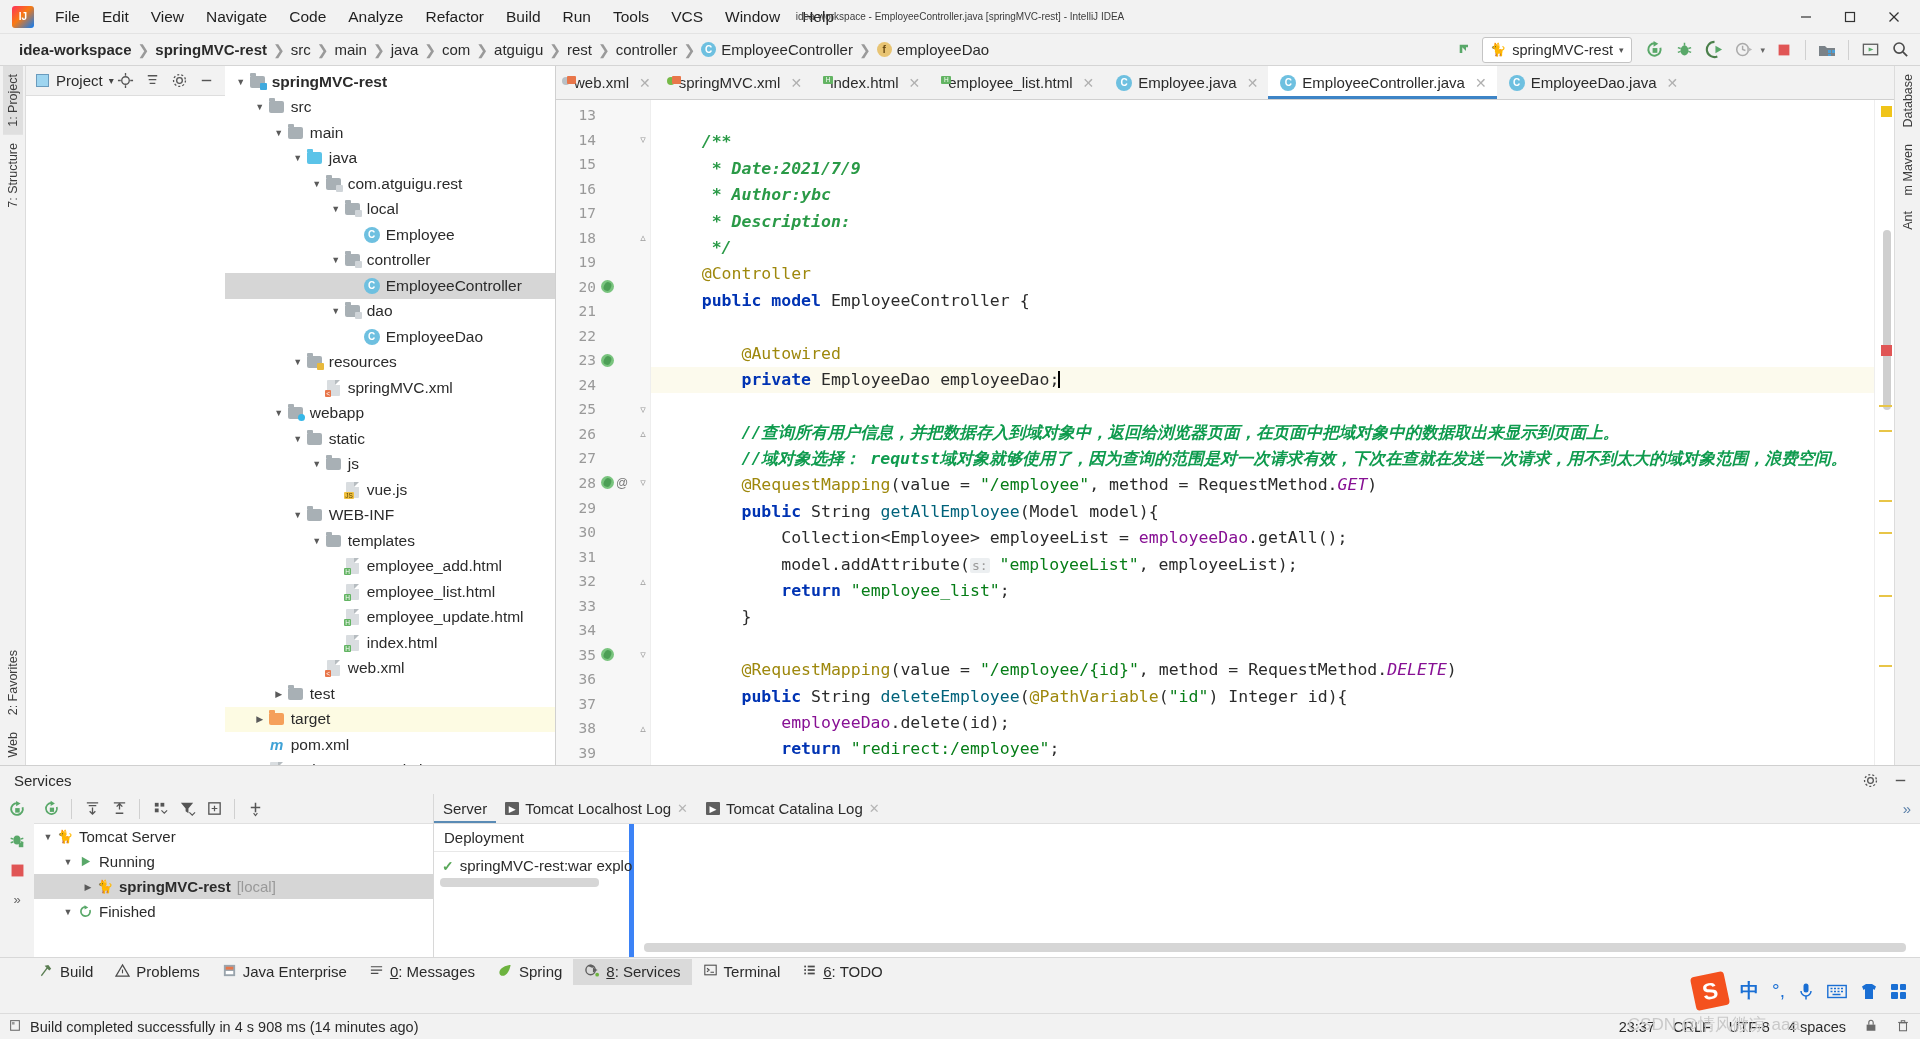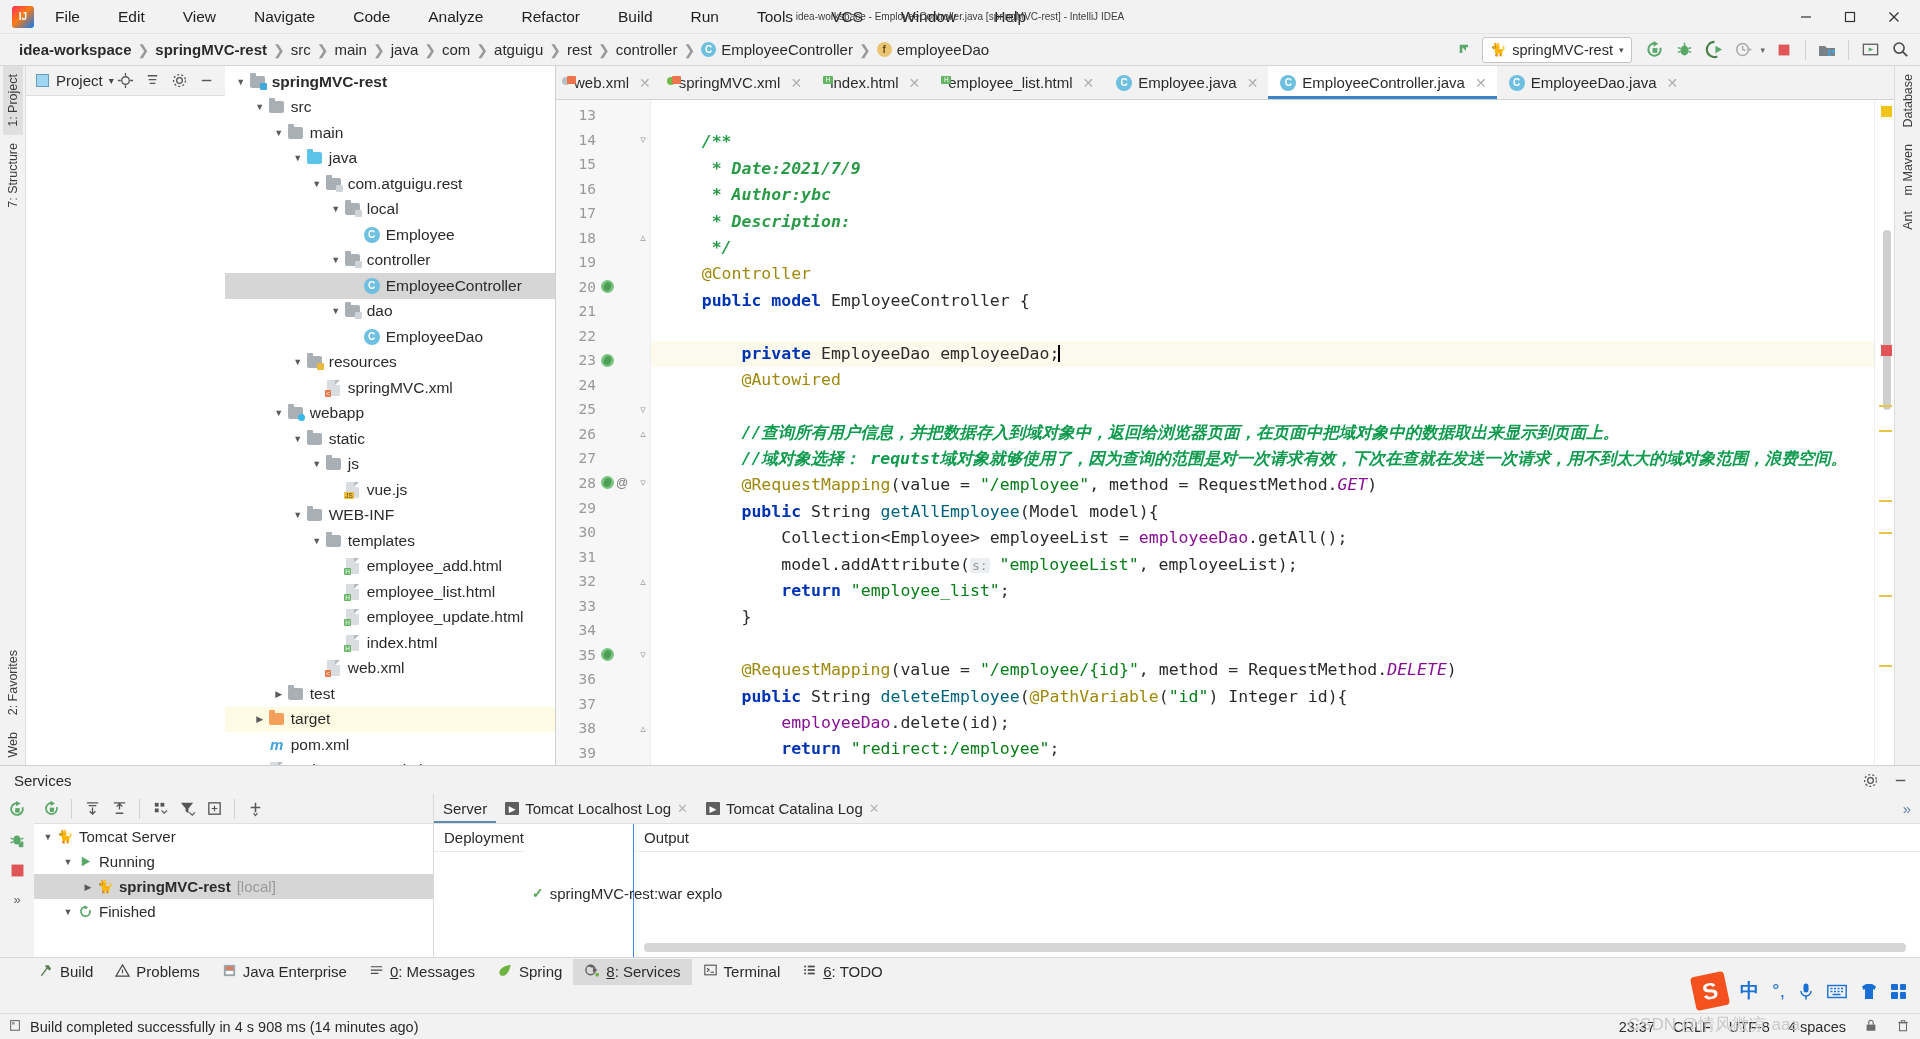--- a/index.html
+++ b/index.html
@@ -15,21 +15,21 @@
 
   
   .titlebar {
     height:34px; display:flex; align-items:center; background:#f2f2f2;
     border-bottom:1px solid #e3e3e3; position:relative; flex:0 0 34px;
   }
   .ij-logo { width:22px; height:22px; margin:0 10px 0 12px; position:relative; flex:0 0 22px;
     background:linear-gradient(135deg,#fe315d 0%,#f97a12 45%,#087cfa 100%); border-radius:3px; }
   .ij-logo::after{ content:"IJ"; position:absolute; inset:0; color:#fff; font-size:10px;
     font-weight:bold; display:flex; align-items:center; justify-content:center; font-family:"Liberation Sans",sans-serif;}
-  .menu { display:flex; align-items:center; gap:16px; }
+  .menu { display:flex; align-items:center; gap:0px; }
   .menu-item { padding:3px 11px; font-size:15.5px; color:#1f1f1f; cursor:default; white-space:nowrap;}
   .win-title { position:absolute; left:0; right:0; text-align:center; font-size:10px; color:#3c3c3c;
      pointer-events:none; }
   .win-btns { margin-left:auto; display:flex; align-items:center; padding-right:4px; z-index:2;}
   .win-btn { width:44px; height:32px; display:flex; align-items:center; justify-content:center;
      font-size:15px; color:#333; }
 
   
   .navbar { height:32px; display:flex; align-items:center; padding:0 6px 0 14px; background:#f2f2f2;
     border-bottom:1px solid #d5d5d5; flex:0 0 32px; }
@@ -171,21 +171,21 @@
   .srow.sel{ background:#d6d6d6; }
   .svc-right{ flex:1 1 auto; display:flex; flex-direction:column; min-width:0; background:#fff;}
   .svc-tabs{ height:30px; display:flex; align-items:flex-end; background:#f2f2f2; flex:0 0 30px;
      border-bottom:1px solid #e0e0e0;}
   .stab{ height:29px; display:flex; align-items:center; gap:6px; padding:0 9px; font-size:15px; position:relative;}
   .stab.active::after{content:"";position:absolute;left:0;right:0;bottom:0;height:2.5px;background:#5a8bb5;}
   .stab .x{ color:#b5b5b5; font-size:13px;}
   .logico{ width:14px;height:13px;background:#5f5f5f;color:#fff;font-size:9px;display:flex;
      align-items:center;justify-content:center;border-radius:1px;}
   .svc-cols{ flex:1 1 auto; display:flex; min-height:0;}
-  .dep-col{ width:200px; flex:0 0 200px; border-right:1px solid #3b82f6; display:flex; }
+  .dep-col{ width:200px; flex:0 0 200px; border-right:5px solid #3b82f6; display:flex; flex-direction:column;}
   .col-head{ height:28px; display:flex; align-items:center; padding-left:10px; font-size:15px;
      border-bottom:1px solid #e8e8e8; flex:0 0 28px; background:#fff;}
   .dep-item{ display:flex; align-items:center; gap:6px; padding:5px 0 0 8px; font-size:15px; white-space:nowrap;}
   .chk{ color:#5aa85a; font-size:14px; font-weight:bold;}
   .out-col{ flex:1 1 auto; display:flex; flex-direction:column; min-width:0; }
   .hscroll{ height:9px; background:#d6d6d6; border-radius:4px; margin:4px 30px 3px 6px;}
 
   
   .bottombar { height:28px; flex:0 0 28px; display:flex; align-items:center; background:#f2f2f2;
      border-top:1px solid #d8d8d8; padding-left:28px; font-size:15px; gap:0;}
@@ -859,22 +859,22 @@
         <div class="code">
             <div class="cline">&nbsp;</div>
             <div class="cline">    <span class="doc">/**</span></div>
             <div class="cline">     <span class="doc">* Date:2021/7/9</span></div>
             <div class="cline">     <span class="doc">* Author:ybc</span></div>
             <div class="cline">     <span class="doc">* Description:</span></div>
             <div class="cline">     <span class="doc">*/</span></div>
             <div class="cline">    <span class="ann">@Controller</span></div>
             <div class="cline">    <span class="kw">public model</span> EmployeeController {</div>
             <div class="cline">&nbsp;</div>
+            <div class="cline">        <span class="ann">@Autowired</span></div>
             <div class="cline cur">        <span class="kw">private</span> EmployeeDao employeeDao;<span class="caret"></span></div>
-            <div class="cline">        <span class="ann">@Autowired</span></div>
             <div class="cline">&nbsp;</div>
             <div class="cline">        <span class="cn">//查询所有用户信息，并把数据存入到域对象中，返回给浏览器页面，在页面中把域对象中的数据取出来显示到页面上。</span></div>
             <div class="cline">        <span class="cn">//域对象选择： requtst域对象就够使用了，因为查询的范围是对一次请求有效，下次在查就在发送一次请求，用不到太大的域对象范围，浪费空间。</span></div>
             <div class="cline">        <span class="ann">@RequestMapping</span>(value = <span class="str">"/employee"</span>, method = RequestMethod.<span class="stat">GET</span>)</div>
             <div class="cline">        <span class="kw">public</span> String <span class="mth">getAllEmployee</span>(Model model){</div>
             <div class="cline">            Collection&lt;Employee&gt; employeeList = <span class="fld">employeeDao</span>.getAll();</div>
             <div class="cline">            model.addAttribute(<span class="hint">s:</span> <span class="str">"employeeList"</span>, employeeList);</div>
             <div class="cline">            <span class="kw">return</span> <span class="str">"employee_list"</span>;</div>
             <div class="cline">        }</div>
             <div class="cline">&nbsp;</div>
@@ -1060,21 +1060,20 @@
         <div class="svc-cols">
           <div class="dep-col">
             <div class="col-head">Deployment</div>
             <div class="dep-item">
               <span class="chk">✓</span>
               <span>springMVC-rest:war explo</span>
             </div>
             <div class="hscroll"></div>
           </div>
           <div class="out-col">
-            <div class="col-head">Output</div>
             <div style="flex:1 1 auto;"></div>
             <div class="hscroll" style="margin:0 14px 5px 10px;"></div>
           </div>
         </div>
       </div>
     </div>
   </div>
 
   <div class="bottombar">
       <div class="btab">

